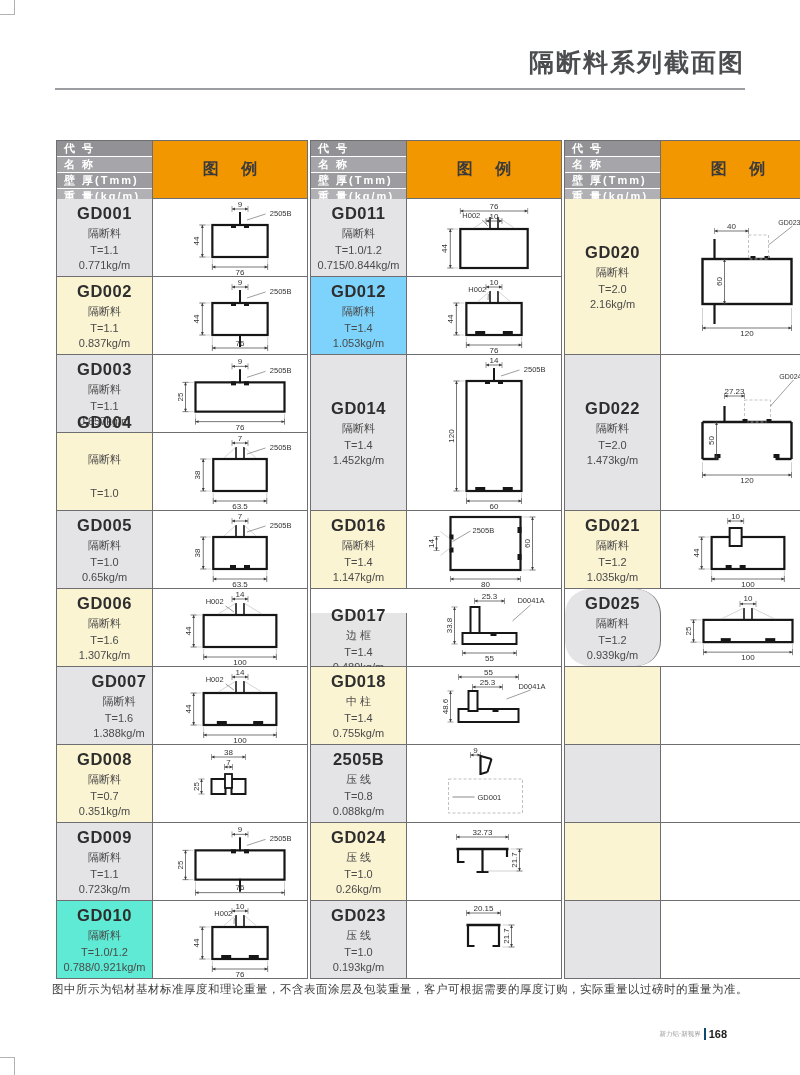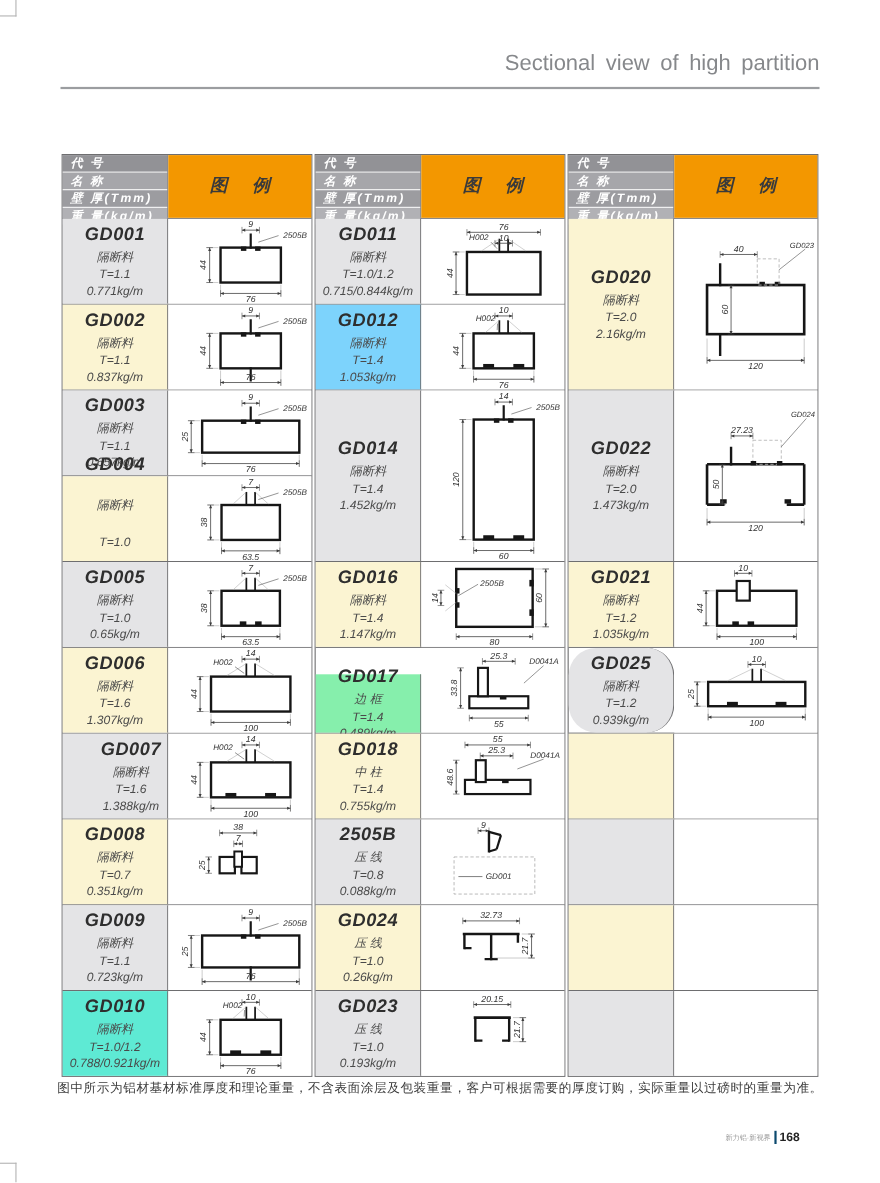--- a/index.html
+++ b/index.html
@@ -7,21 +7,21 @@
               font-family:"Liberation Sans", sans-serif; overflow:hidden; }
   .corner-tl { position:absolute; left:0; top:0; width:15px; height:15px;
                border-right:1px solid #b3b3b3; border-bottom:1px solid #b3b3b3; }
   .corner-bl { position:absolute; left:0; top:1057px; width:15px; height:18px;
                border-right:1px solid #b3b3b3; border-top:1px solid #b3b3b3; }
   .titleblock { position:absolute; left:55px; top:46px; width:690px; text-align:right;
                 border-bottom:2px solid #9b9da0; padding-bottom:9px; }
   .title-cn { font-size:25px; font-weight:bold; color:#4c4d4f; letter-spacing:2px; }
   .title-en { font-size:20px; color:#86888b; margin-top:1px; word-spacing:4px; }
   .table { position:absolute; left:56px; top:140px; width:688px; display:flex; gap:2px; }
-  .col { width:228px; flex:none; border:1px solid #6e6e70; background:#fff;font-style:italic; }
+  .col { width:252px; flex:none; border:1px solid #6e6e70; background:#fff; }
   .colhead { display:flex; height:57px; }
   .head-left { width:96px; display:flex; flex-direction:column; border-right:1px solid #6e6e70; }
   .hlrow { flex:1; display:flex; align-items:center; padding-left:7px; color:#fff;
            font-size:11px; font-weight:bold; letter-spacing:2px; }
   .hlrow:not(:last-child){ border-bottom:1px solid #fff; }
   .head-legend { flex:1; display:flex; align-items:center; justify-content:center;
                  font-size:16px; font-weight:bold; color:#3a3a3a; letter-spacing:9px; text-indent:9px; }
   .row { display:flex; border-top:1px solid #6e6e70; }
   .row.s1 { height:78px; } .row.s2 { height:156px; }
   .cell-info { width:96px; border-right:1px solid #6e6e70; display:flex; flex-direction:column;
@@ -36,21 +36,21 @@
   .brand { font-size:6.5px; color:#9a9a9a; margin-right:3px; }
   .pageno { font-size:11px; font-weight:bold; color:#222; border-left:2px solid #0c4a6e; padding-left:3px; }
 </style>
 </head>
 <body>
 
 <div class="corner-tl"></div>
 <div class="corner-bl"></div>
 
 <div class="titleblock">
-  <div class="title-en">Sectional view of high partition</div>
+  <div class="title-cn">隔断料系列截面图</div>
 </div>
 
 <div class="table" id="table">
     <div class="col">
       <div class="colhead">
         <div class="head-left">
           <div class="hlrow" style="background: rgb(146, 146, 150);">代 号</div>
           <div class="hlrow" style="background: rgb(166, 166, 170);">名 称</div>
           <div class="hlrow" style="background: rgb(156, 156, 160);">壁 厚(Tmm)</div>
           <div class="hlrow" style="background: rgb(177, 177, 181);">重 量(kg/m)</div>
@@ -633,21 +633,21 @@
             <line x1="32" y1="68" x2="102" y2="68" stroke="#3c3c3c" stroke-width="0.7"></line>
             <polygon points="32,68 35,66.6 35,69.4" fill="#3c3c3c"></polygon>
             <polygon points="102,68 99,66.6 99,69.4" fill="#3c3c3c"></polygon>
             <line x1="32" y1="65" x2="32" y2="71" stroke="#3c3c3c" stroke-width="0.5"></line>
             <line x1="102" y1="65" x2="102" y2="71" stroke="#3c3c3c" stroke-width="0.5"></line>
             <text x="67" y="76" font-size="8" fill="#333" text-anchor="middle" font-family="Liberation Sans, sans-serif">80</text>
           </svg>
         </div>
       </div>
       <div class="row s1">
-        <div class="cell-info" style="background: #86efac; margin-top: 24px;">
+        <div class="cell-info" style="background: #e5e5e5; margin-top: 24px;">
           <div class="code">GD017</div>
           <div class="sm">边 框</div>
           <div class="sm">T=1.4</div>
           <div class="sm">0.489kg/m</div>
         </div>
         <div class="cell-draw">
           <svg viewBox="0 0 131 77" width="100%" height="100%" preserveAspectRatio="xMidYMid meet">
             <rect x="44" y="44" width="54" height="11" fill="none" stroke="#161616" stroke-width="2"></rect>
             <rect x="52" y="18" width="9" height="26" fill="#fff" stroke="#161616" stroke-width="2"></rect>
             <rect x="72" y="44" width="6" height="3" fill="#161616"></rect>

